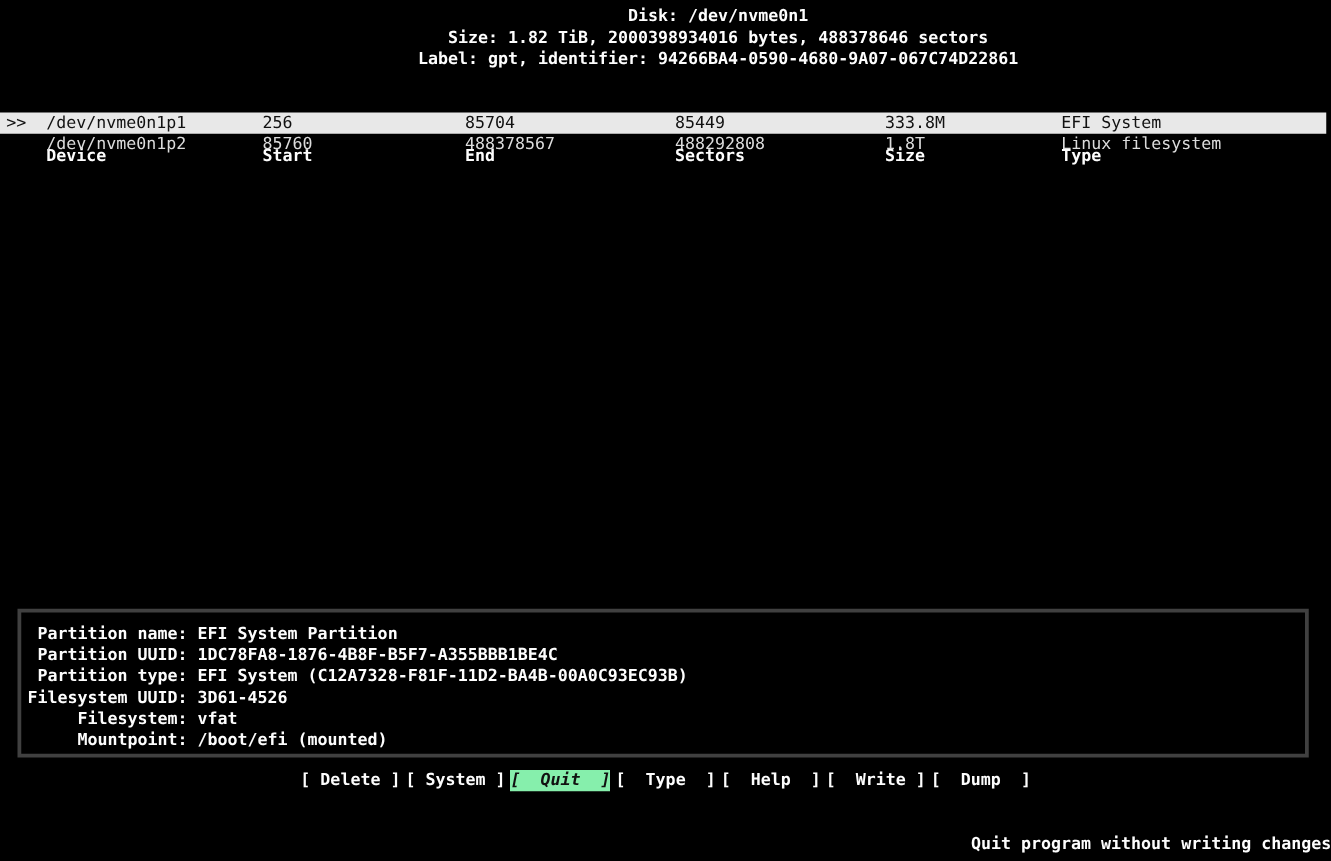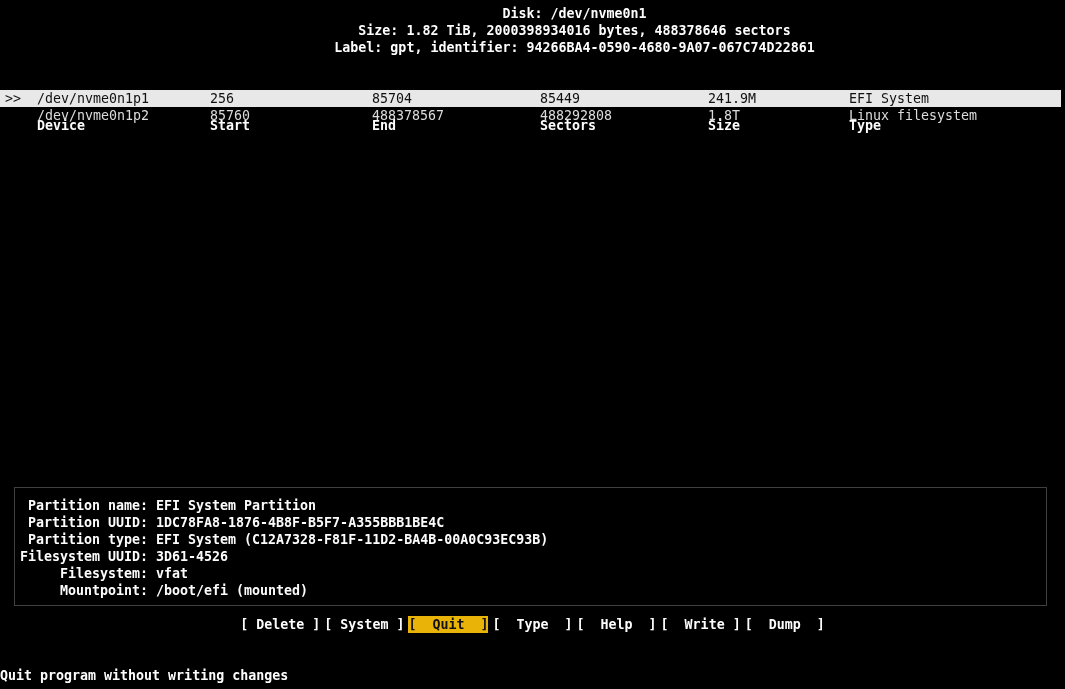--- a/index.html
+++ b/index.html
@@ -29,43 +29,43 @@
   }
   .trow .r { text-align: left; }
   .trow .type-cell { padding-left: 8px; }
   .thead { font-weight: bold; color: #fdfdfd; margin-top: 44px; }
   .trow.selected { background: #e8e8e8; color: #111111; }
 
   
   #info-box {
     position: absolute; left: 14px; top: 487px;
     width: 1033px; height: 119px;
-    border: 1px solid #404040;
+    border: 3px solid #404040;
     box-sizing: border-box;
     font-weight: bold; color: #fdfdfd;
   }
   .info-line {
     position: absolute; left: 0; height: 17px; white-space: pre;
     display: flex;
   }
   .info-label { display: inline-block; width: 133px; text-align: right; }
   .info-value { display: inline-block; padding-left: 8px; }
 
   
   #menu-bar {
     position: absolute; top: 616px; left: 0; width: 100%; height: 17px;
     display: flex; justify-content: center; gap: 4px;
     font-weight: bold; color: #fdfdfd; white-space: pre;
   }
   .menu-btn { white-space: pre; cursor: default; }
-  .menu-btn.selected { background: #eab308; color: #111111; }
+  .menu-btn.selected { background: #86efac; color: #111111; font-style: italic; }
 
   #status-hint {
     position: absolute; top: 667px; left: 0; width: 100%;
-    text-align: left; font-weight: bold; color: #fdfdfd; white-space: pre;
+    text-align: right; font-weight: bold; color: #fdfdfd; white-space: pre;
   }
 </style>
 </head>
 <body>
 
 <div id="screen">
 
   <div class="line center bold" style="top:5px">Disk: /dev/nvme0n1</div>
   <div class="line center bold" style="top:22px">Size: 1.82 TiB, 2000398934016 bytes, 488378646 sectors</div>
   <div class="line center bold" style="top:39px">Label: gpt, identifier: 94266BA4-0590-4680-9A07-067C74D22861</div>
@@ -79,21 +79,21 @@
     <span class="r">Size</span>
     <span class="type-cell">Type</span>
   </div>
 
   <div class="trow selected" style="top:90px">
     <span>&gt;&gt;</span>
     <span>/dev/nvme0n1p1</span>
     <span class="r">256</span>
     <span class="r">85704</span>
     <span class="r">85449</span>
-    <span class="r">241.9M</span>
+    <span class="r">333.8M</span>
     <span class="type-cell">EFI System</span>
   </div>
 
   <div class="trow" style="top:107px">
     <span></span>
     <span>/dev/nvme0n1p2</span>
     <span class="r">85760</span>
     <span class="r">488378567</span>
     <span class="r">488292808</span>
     <span class="r">1.8T</span>

